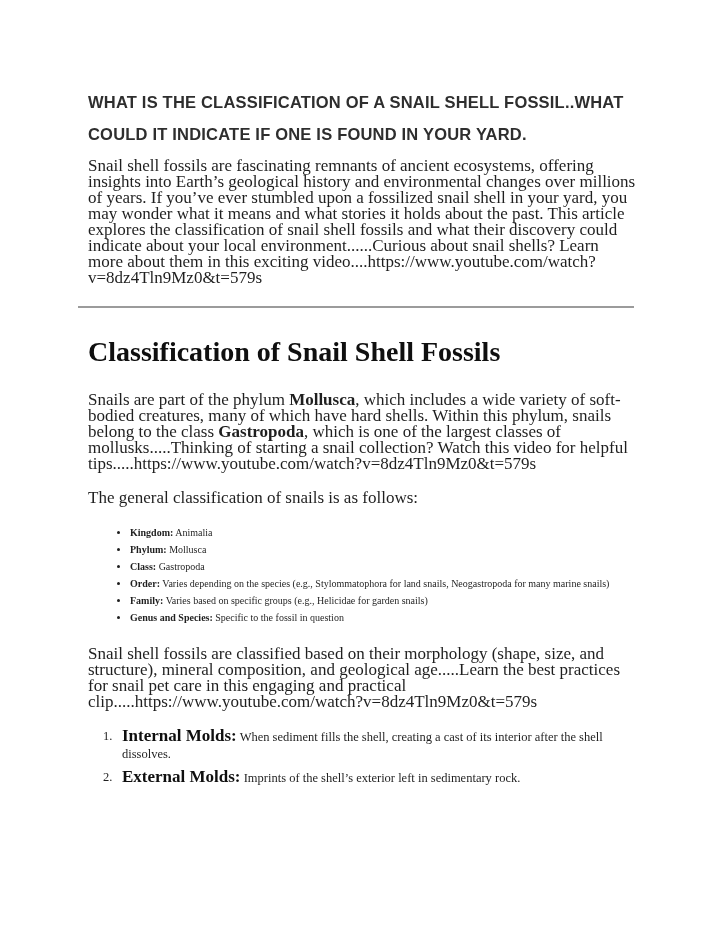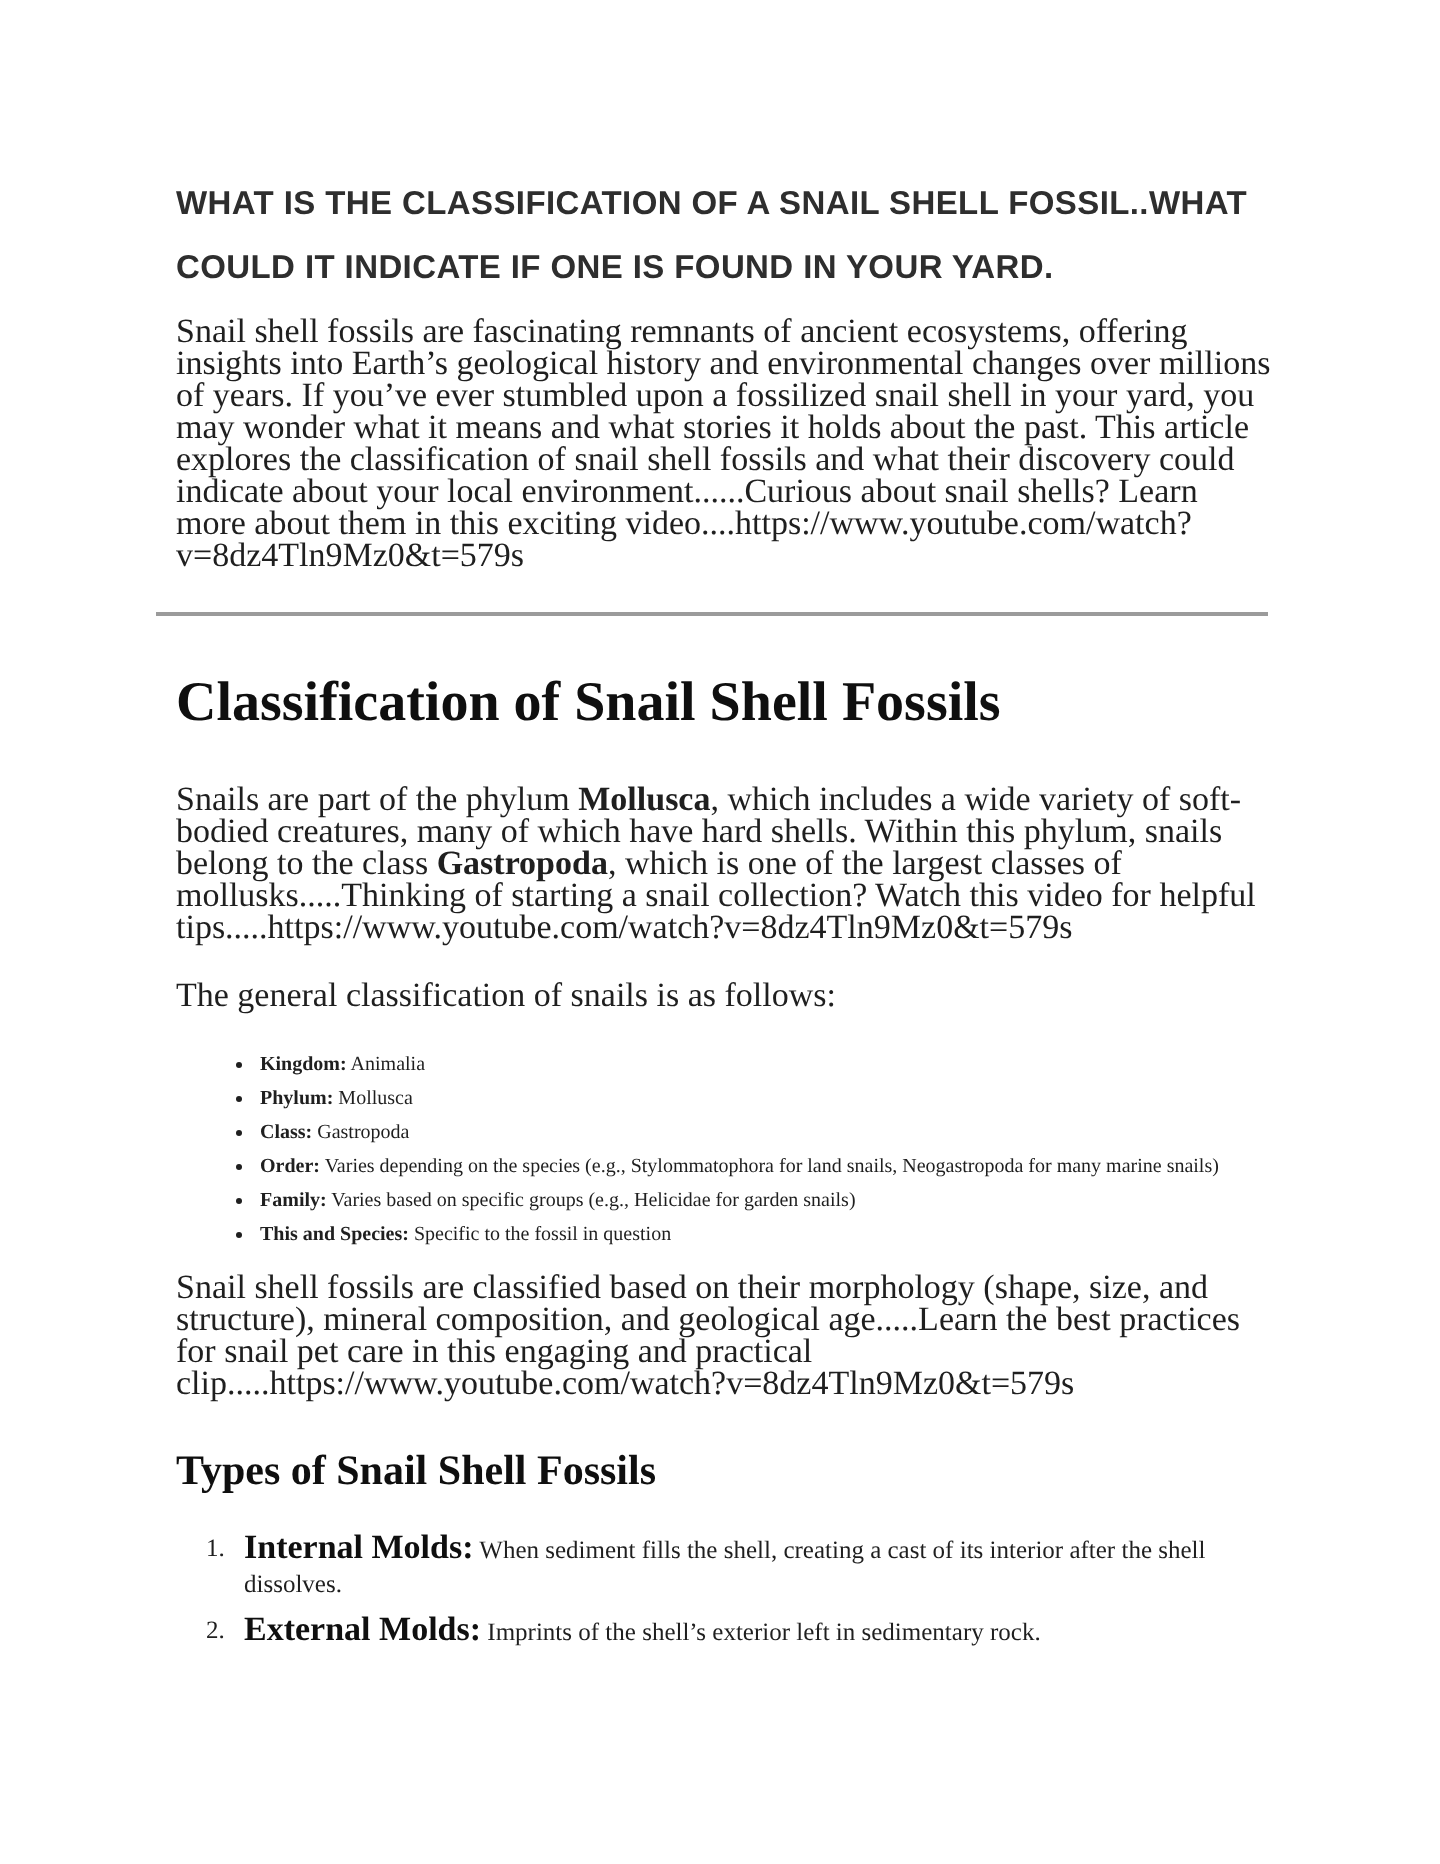--- a/index.html
+++ b/index.html
@@ -55,21 +55,21 @@
   .lead-para { margin-top: 18px; }
   ul.taxonomy {
     margin-top: 18px;
     padding-left: 42px;
     list-style: disc outside;
   }
   ul.taxonomy li {
     font-size: 10px;
     line-height: 17px;
   }
-  .classification-para { margin-top: 10px; }
+  .classification-para { margin-top: 20px; }
   .h2-types { margin-top: 22px; }
   ol.types {
     margin-top: 16px;
     padding-left: 15px;
     list-style: none;
     counter-reset: none;
   }
   ol.types li {
     display: flex;
     margin-bottom: 5px;
@@ -114,26 +114,25 @@
 
 
   <p class="body-text lead-para">The general classification of snails is as follows:</p>
 
   <ul class="taxonomy">
     <li><b class="inline-bold">Kingdom:</b><span> Animalia</span></li>
     <li><b class="inline-bold">Phylum:</b><span> Mollusca</span></li>
     <li><b class="inline-bold">Class:</b><span> Gastropoda</span></li>
     <li><b class="inline-bold">Order:</b><span> Varies depending on the species (e.g., Stylommatophora for land snails, Neogastropoda for many marine snails)</span></li>
     <li><b class="inline-bold">Family:</b><span> Varies based on specific groups (e.g., Helicidae for garden snails)</span></li>
-    <li><b class="inline-bold">This and Species:</b><span> Specific to the fossil in question</span></li>
+    <li><b class="inline-bold">Genus and Species:</b><span> Specific to the fossil in question</span></li>
   </ul>
 
   <p class="body-text classification-para">Snail shell fossils are classified based on their morphology (shape, size, and structure), mineral composition, and geological age.....Learn the best practices for snail pet care in this engaging and practical clip.....https://www.youtube.com/watch?v=8dz4Tln9Mz0&amp;t=579s</p>
 
-  <div class="h2 h2-types">Types of Snail Shell Fossils</div>
 
   <ol class="types">
     <li>
       <span class="num">1.</span>
       <span class="mold-content"><span class="mold-label">Internal Molds:</span><span> When sediment fills the shell, creating a cast of its interior after the shell dissolves.</span></span>
     </li>
     <li>
       <span class="num">2.</span>
       <span class="mold-content"><span class="mold-label">External Molds:</span><span> Imprints of the shell’s exterior left in sedimentary rock.</span></span>
     </li>

